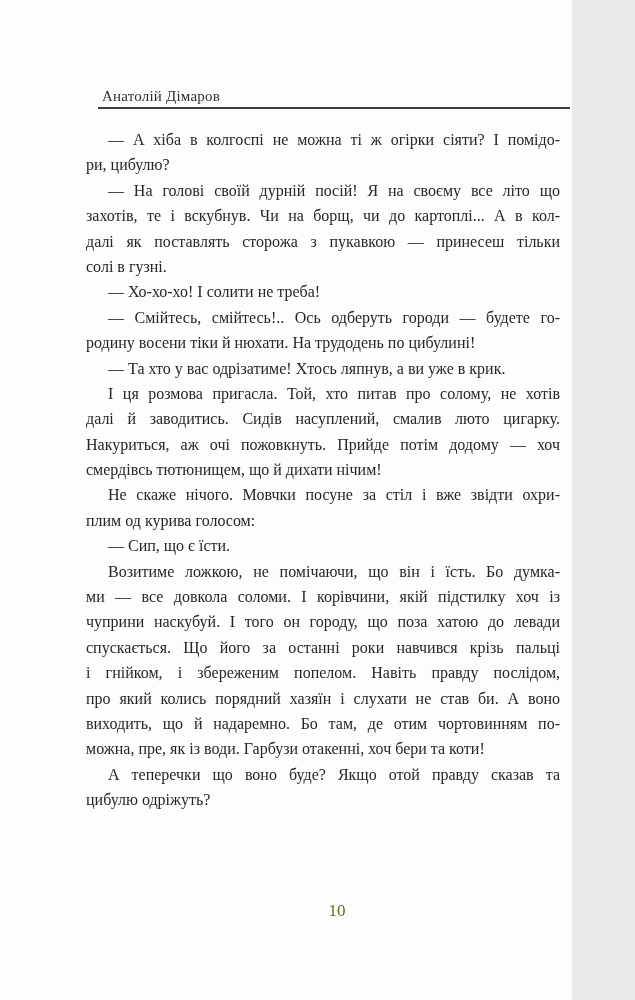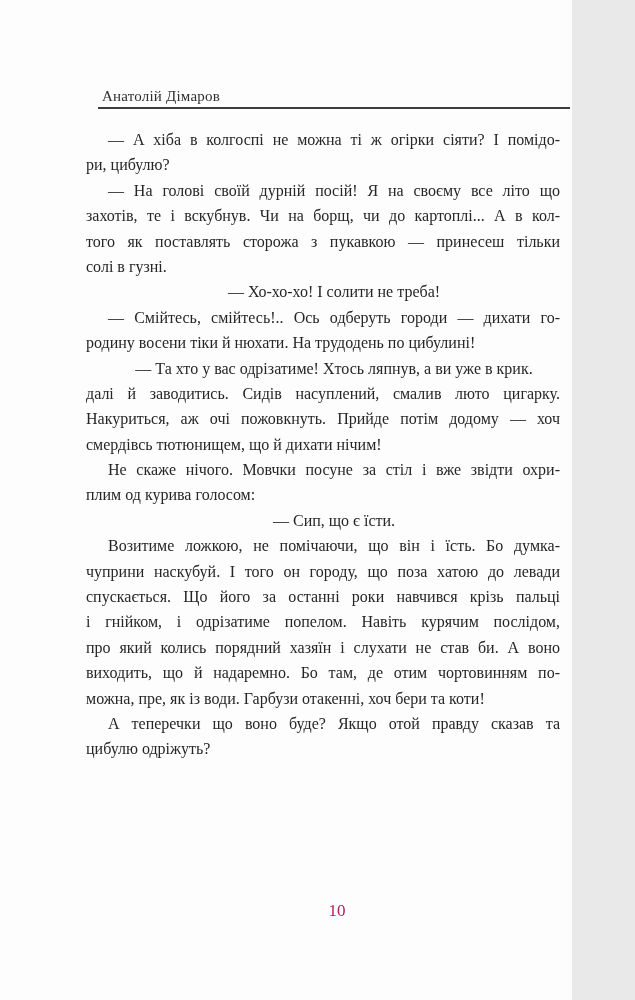--- a/index.html
+++ b/index.html
@@ -43,58 +43,59 @@
     white-space:nowrap;
     text-align:left;
   }
   .line.just{
     white-space:normal;
     text-align:justify;
     text-align-last:justify;
   }
   .line.indent{
     text-indent:22px;
-    text-align:center;
   }
   .page-number{
     position:absolute;
     left:237px;top:901px;
     width:200px;
     text-align:center;
     font-size:17px;line-height:20px;
-    color:#be185d;
+    color:#4d7c0f;
   }
 </style>
 </head>
 <body>
 
 <div class="page">
   <div class="page-header-author">Анатолій Дімаров</div>
   <div class="header-rule"></div>
   <div class="body-text">
       <div class="line indent just">— А хіба в колгоспі не можна ті ж огірки сіяти? І помідо-</div>
       <div class="line">ри, цибулю?</div>
       <div class="line indent just">— На голові своїй дурній посій! Я на своєму все літо що</div>
       <div class="line just">захотів, те і вскубнув. Чи на борщ, чи до картоплі... А в кол-</div>
-      <div class="line just">того як поставлять сторожа з пукавкою — принесеш тільки</div>
+      <div class="line just">далі як поставлять сторожа з пукавкою — принесеш тільки</div>
       <div class="line">солі в гузні.</div>
       <div class="line indent">— Хо-хо-хо! І солити не треба!</div>
-      <div class="line indent just">— Смійтесь, смійтесь!.. Ось одберуть городи — дихати го-</div>
+      <div class="line indent just">— Смійтесь, смійтесь!.. Ось одберуть городи — будете го-</div>
       <div class="line">родину восени тіки й нюхати. На трудодень по цибулині!</div>
       <div class="line indent">— Та хто у вас одрізатиме! Хтось ляпнув, а ви уже в крик.</div>
+      <div class="line indent just">І ця розмова пригасла. Той, хто питав про солому, не хотів</div>
       <div class="line just">далі й заводитись. Сидів насуплений, смалив люто цигарку.</div>
       <div class="line just">Накуриться, аж очі пожовкнуть. Прийде потім додому — хоч</div>
       <div class="line">смердівсь тютюнищем, що й дихати нічим!</div>
       <div class="line indent just">Не скаже нічого. Мовчки посуне за стіл і вже звідти охри-</div>
       <div class="line">плим од курива голосом:</div>
       <div class="line indent">— Сип, що є їсти.</div>
       <div class="line indent just">Возитиме ложкою, не помічаючи, що він і їсть. Бо думка-</div>
+      <div class="line just">ми — все довкола соломи. І корівчини, якій підстилку хоч із</div>
       <div class="line just">чуприни наскубуй. І того он городу, що поза хатою до левади</div>
       <div class="line just">спускається. Що його за останні роки навчився крізь пальці</div>
-      <div class="line just">і гнійком, і одрізатиме попелом. Навіть курячим послідом,</div>
+      <div class="line just">і гнійком, і збереженим попелом. Навіть правду послідом,</div>
       <div class="line just">про який колись порядний хазяїн і слухати не став би. А воно</div>
       <div class="line just">виходить, що й надаремно. Бо там, де отим чортовинням по-</div>
       <div class="line">можна, пре, як із води. Гарбузи отакенні, хоч бери та коти!</div>
       <div class="line indent just">А теперечки що воно буде? Якщо отой правду сказав та</div>
       <div class="line">цибулю одріжуть?</div>
     </div>
   <div class="page-number">10</div>
 </div>
 
 </body></html>

